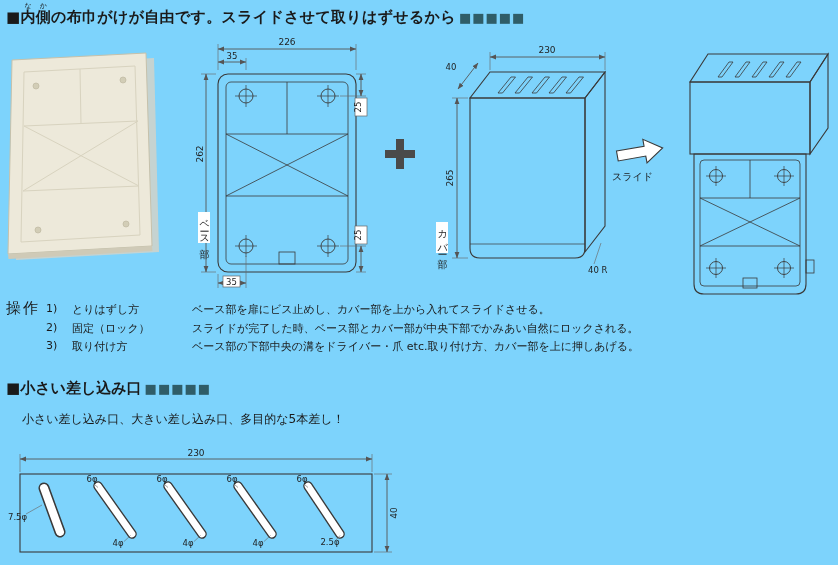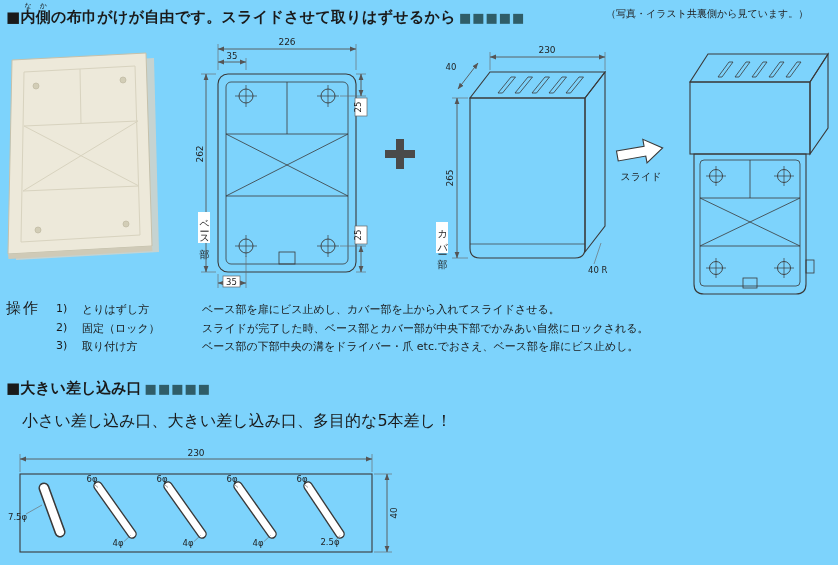--- a/index.html
+++ b/index.html
@@ -16,37 +16,36 @@
   svg text{font-family:"DejaVu Sans",sans-serif;fill:#1e1e1e}
   .lbl{font-size:9px}
   .lbls{font-size:8.5px}
   .ol{stroke:#3a3a3a;stroke-width:1.1;fill:none}
   .thin{stroke:#6a6a6a;stroke-width:.65;fill:none}
   .dim{stroke:#555;stroke-width:.9;fill:none}
   .box{stroke:#666;stroke-width:.7;fill:#fff}
   .slotD{stroke:#3a3a3a;stroke-linecap:round;fill:none}
   .slotW{stroke:#ffffff;stroke-linecap:round;fill:none}
   .vlabel{position:absolute;writing-mode:vertical-rl;font-size:10px;letter-spacing:2px;background:#fefefe;color:#1e1e1e;line-height:12px}
-  .slide-label{position:absolute;left:612px;top:170px;width:58px;text-align:center;font-size:10px}
-  .op{position:absolute;left:6px;top:299px;display:flex;gap:16px}
+  .slide-label{position:absolute;left:612px;top:170px;width:58px;font-size:10px}
+  .op{position:absolute;left:6px;top:299px;display:flex;gap:6px}
   .op-label{font-size:15px;letter-spacing:2px;white-space:nowrap}
   .op-items{display:grid;grid-template-columns:26px 120px auto;row-gap:3.5px;font-size:11px;align-content:start;padding-top:3px}
   .op-item{display:contents}
   .sec2{position:absolute;left:6px;top:379px;font-size:15px;font-weight:bold;white-space:nowrap}
-  .subtitle{position:absolute;left:22px;top:411px;font-size:16px;white-space:nowrap}
+  .subtitle{position:absolute;left:22px;top:411px;font-size:12px;white-space:nowrap}
 </style>
 </head>
 <body>
 
 <div class="page">
 
   <div class="title">
     <span>■</span><ruby><span>内側</span><rt>なか</rt></ruby><span>の布巾がけが自由です。スライドさせて取りはずせるから</span><span class="blocks">■■■■■</span>
   </div>
-  <div class="note">（写真・イラスト共裏側から見ています。）</div>
 
   <svg class="fig" style="left:4px;top:48px" width="156" height="220" viewBox="0 0 156 220">
     <polygon points="14,18 150,10 155,204 12,212" fill="#d7d3c5" opacity="0.8"></polygon>
     <polygon points="8,12 142,5 148,198 4,206" fill="#ede9da" stroke="#c6c1ab" stroke-width="1"></polygon>
     <g stroke="#d8d3bf" stroke-width="1" fill="none">
       <polygon points="20,24 131,18 136,187 17,194"></polygon>
       <line x1="20" y1="78" x2="134" y2="73"></line>
       <line x1="19" y1="143" x2="135" y2="138"></line>
       <line x1="20" y1="78" x2="135" y2="138"></line>
       <line x1="19" y1="143" x2="134" y2="73"></line>
@@ -230,27 +229,27 @@
         <span>ベース部を扉にビス止めし、カバー部を上から入れてスライドさせる。</span>
       </div>
       <div class="op-item">
         <span>2)</span>
         <span>固定（ロック）</span>
         <span>スライドが完了した時、ベース部とカバー部が中央下部でかみあい自然にロックされる。</span>
       </div>
       <div class="op-item">
         <span>3)</span>
         <span>取り付け方</span>
-        <span>ベース部の下部中央の溝をドライバー・爪 etc.でおさえ、ベース部を扉にビス止めし。</span>
+        <span>ベース部の下部中央の溝をドライバー・爪 etc.取り付け方、カバー部を上に押しあげる。</span>
       </div>
     </div>
   </div>
 
   <div class="sec2">
-    <span>■</span><span>大きい差し込み口</span><span class="blocks">■■■■■</span>
+    <span>■</span><span>小さい差し込み口</span><span class="blocks">■■■■■</span>
   </div>
   <div class="subtitle">小さい差し込み口、大きい差し込み口、多目的な5本差し！</div>
 
   <svg class="fig" style="left:6px;top:448px" width="404" height="114" viewBox="0 0 404 114">
     <defs>
       <marker id="ahs" viewBox="0 0 10 10" refX="9.5" refY="5" markerWidth="7" markerHeight="7" orient="auto-start-reverse">
         <path d="M0,1.2 L10,5 L0,8.8 Z" fill="#555"></path>
       </marker>
     </defs>
     <g>

